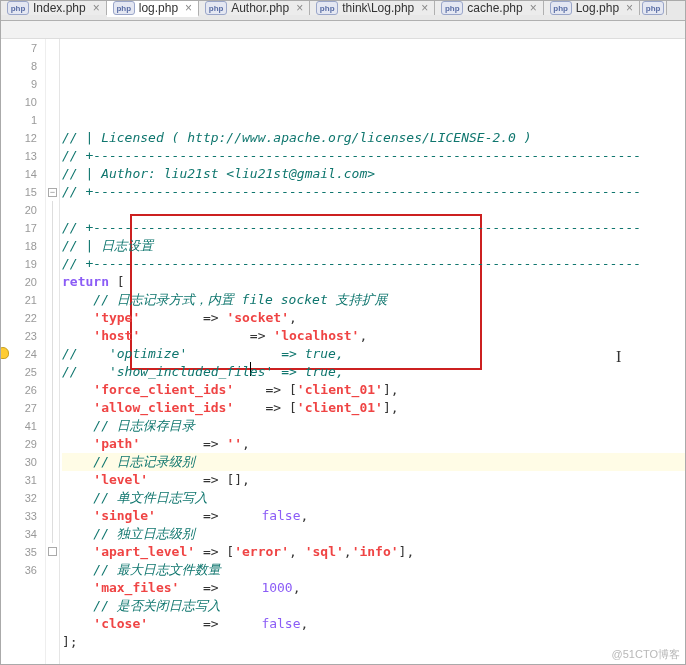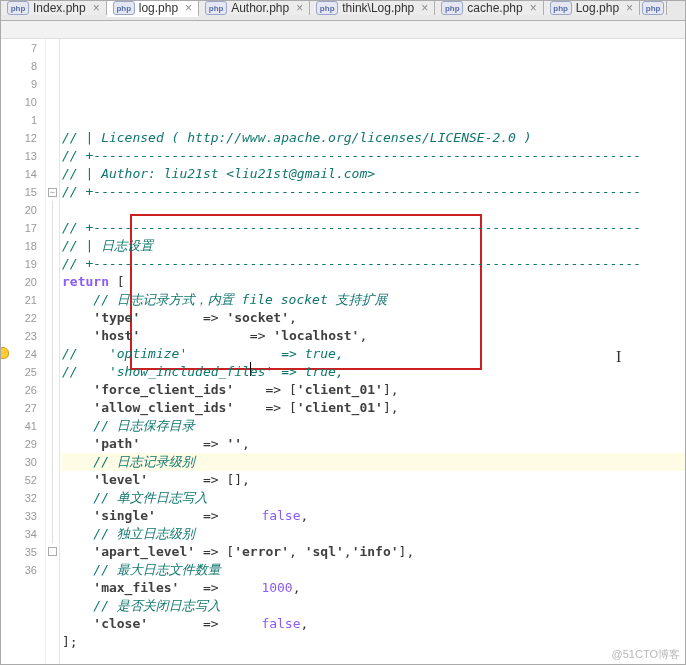--- a/index.html
+++ b/index.html
@@ -18,21 +18,21 @@
   .bulb { position: absolute; right: 28px; top: 2px; width: 12px; height: 12px; background: #ffcc33; border-radius: 50% 50% 40% 40%; border: 1px solid #c8a020; }
   .fold-col { width: 14px; background: #fff; border-right: 1px solid #e5e5e5; font-family: sans-serif; font-size: 10px; color: #888; user-select: none; flex-shrink: 0; }
   .fold-col .f { height: 18px; line-height: 18px; text-align: center; }
   .fold-box { display: inline-block; width: 9px; height: 9px; border: 1px solid #aaa; line-height: 7px; font-size: 9px; text-align: center; margin-top: 4px; background:#fff; color:#888;}
   .fold-pipe { display: inline-block; width: 1px; height: 18px; background: #ddd; vertical-align: top; }
   .code { flex: 1; position: relative; white-space: pre; font-size: 13px; line-height: 18px; padding-left: 2px; overflow: hidden; }
   .code .line { height: 18px; position: relative; }
   .line.hl { background: #fffce6; width: 100%; }
   .c-comment { color: #0f766e; font-style: italic; }
   .c-keyword { color: #8b5cf6; font-weight: bold; }
-  .c-string  { color: #404040; font-weight: bold; }
+  .c-string  { color: #ef4444; font-weight: bold; }
   .c-val     { color: #8b5cf6; font-weight: normal; margin-left: 35px; }
   .c-punct   { color: #333; }
   .red-box { position: absolute; left: 70px; top: 175px; width: 352px; height: 156px; border: 2px solid #cc2020; pointer-events: none; }
   .caret { position: absolute; width: 1px; height: 14px; background: #000; top: 323px; left: 190px; }
   .cursor-ibeam { position: absolute; top: 309px; left: 556px; font-size: 16px; color: #333; font-family: serif; pointer-events:none; }
   .watermark { position: absolute; right: 6px; bottom: 3px; font-family: sans-serif; font-size: 11px; color: #b8b8b8; margin-top: 32px; }
 </style>
 </head>
 <body>
 
@@ -93,21 +93,21 @@
         <div class="ln">21</div>
         <div class="ln">22</div>
         <div class="ln">23</div>
         <div class="ln">24<span class="bulb"></span></div>
         <div class="ln">25</div>
         <div class="ln">26</div>
         <div class="ln">27</div>
         <div class="ln">41</div>
         <div class="ln">29</div>
         <div class="ln">30</div>
-        <div class="ln">52</div>
+        <div class="ln">31</div>
         <div class="ln">32</div>
         <div class="ln">33</div>
         <div class="ln">34</div>
         <div class="ln">35</div>
         <div class="ln">36</div>
       </div>
     <div class="fold-col" id="foldcol">
         <div class="f"></div>
         <div class="f"></div>
         <div class="f"></div>

